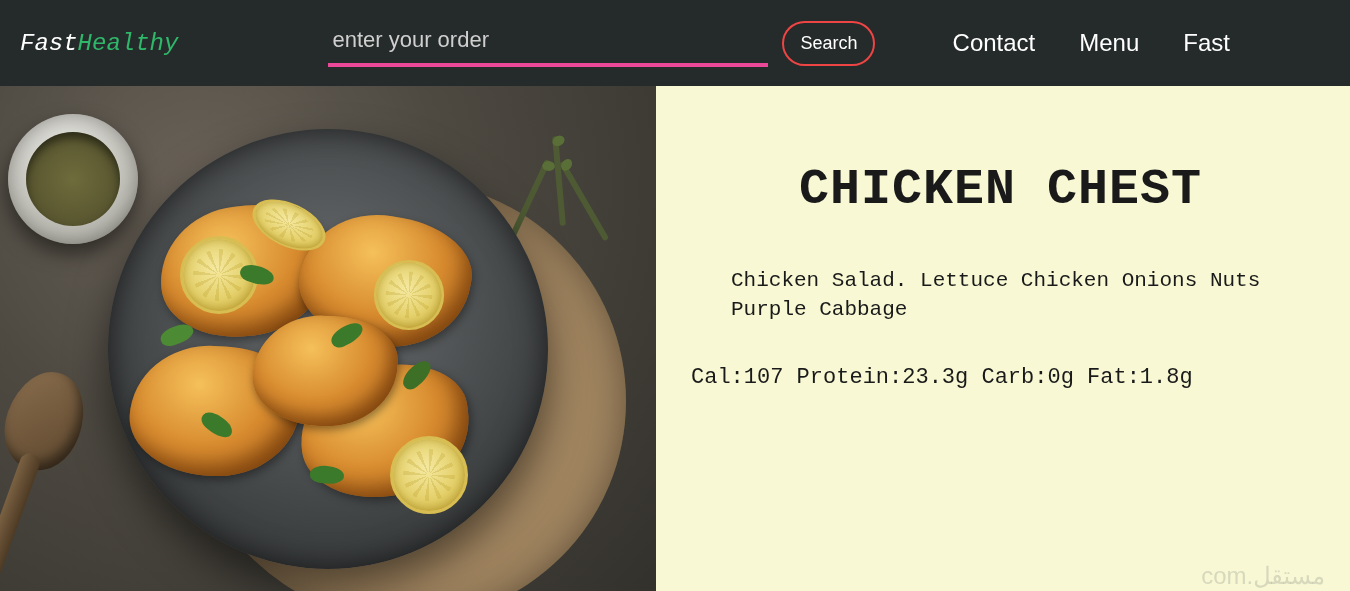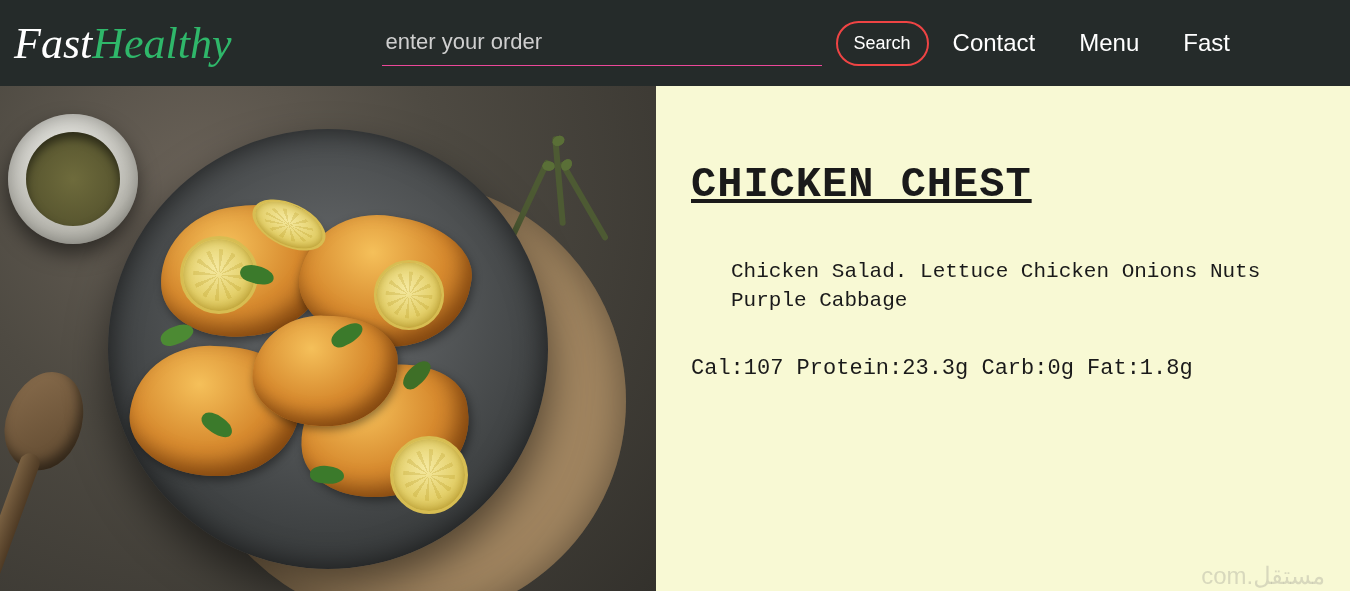--- a/index.html
+++ b/index.html
@@ -13,39 +13,39 @@
 
   .navbar {
     background: #252b2a;
     height: 86px;
     display: flex;
     align-items: center;
     padding: 0 20px 0 10px;
   }
 
   .logo {
-    font-family: Liberation Serif, serif;
-    font-size: 44px;
+    font-family: Liberation Mono, monospace;
+    font-size: 24px;
     font-style: italic;
-    margin-left: 4px;
+    margin-left: 10px;
     white-space: nowrap;
   }
   .logo .fast { color: #ffffff; }
   .logo .healthy { color: #2fb76a; font-style: italic; }
 
   .search-area {
     display: flex;
     align-items: center;
     margin-left: 150px;
   }
   .search-input {
     width: 440px;
     background: transparent;
     border: none;
-    border-bottom: 1px solid #ec4899;
+    border-bottom: 4px solid #ec4899;
     color: #fff;
     font-family: inherit;
     font-size: 22px;
     padding: 8px 4px 10px 4px;
     outline: none;
   }
   .search-input::placeholder { color: #cfcfcf; }
 
   .search-btn {
     margin-left: 14px;
@@ -232,26 +232,26 @@
 
   .detail-pane {
     flex: 1;
     background: #f8f9d4;
     padding: 75px 40px 20px 35px;
     font-family: "Consolas", "Courier New", monospace;
     color: #1a1a1a;
     position: relative;
   }
   .dish-title {
-    font-size: 42px;
+    font-size: 50px;
     font-weight: bold;
-    text-decoration: underline;
     letter-spacing: 1px;
     margin-bottom: 48px;
     font-family: "Consolas","Courier New",monospace;
+    text-align: center;
   }
   .dish-desc {
     font-size: 21px;
     margin-bottom: 40px;
     line-height: 1.4;
     max-width: 600px;
     margin-left: 40px;
   }
   .dish-nutri {
     font-size: 22px;

